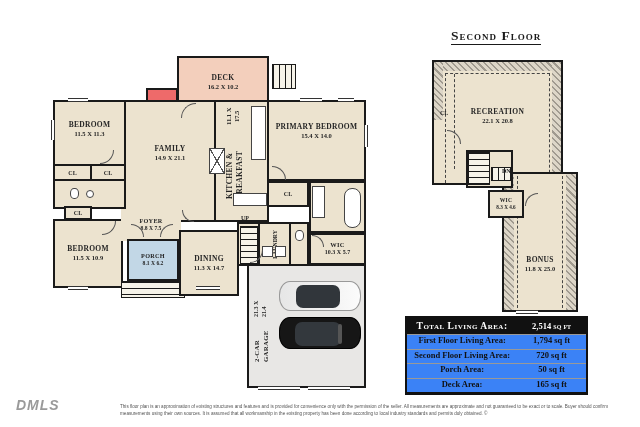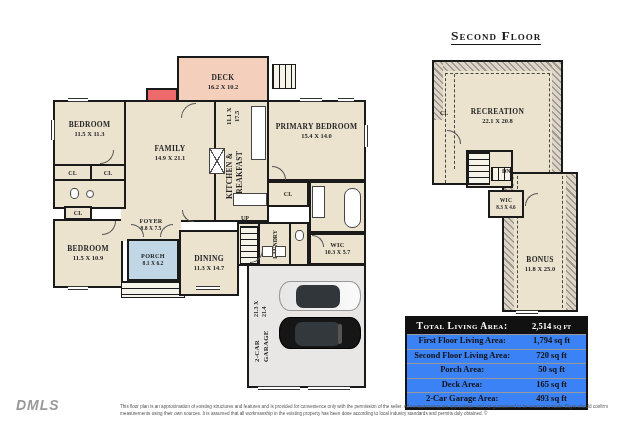--- a/index.html
+++ b/index.html
@@ -248,24 +248,20 @@
       <span class="at-v">720 sq ft</span>
     </div>
     <div class="at-row">
       <span class="at-l">Porch Area:</span>
       <span class="at-v">50 sq ft</span>
     </div>
     <div class="at-row">
       <span class="at-l">Deck Area:</span>
       <span class="at-v">165 sq ft</span>
     </div>
-    <div class="at-row">
-      <span class="at-l">2-Car Garage Area:</span>
-      <span class="at-v">493 sq ft</span>
-    </div>
   </div>
 
   <div class="dmls">DMLS</div>
   <div class="disclaimer">
     <span style="display:block;">This floor plan is an approximation of existing structures and features and is provided for convenience only with the permission of the seller.  All measurements are approximate and not guaranteed to be exact or to scale.  Buyer should confirm</span>
     <span style="display:block;">measurements using their own sources.  It is assumed that all workmanship in the existing property has been done according to local industry standards and permits duly obtained.  ©</span>
   </div>
 
 </div>
 

